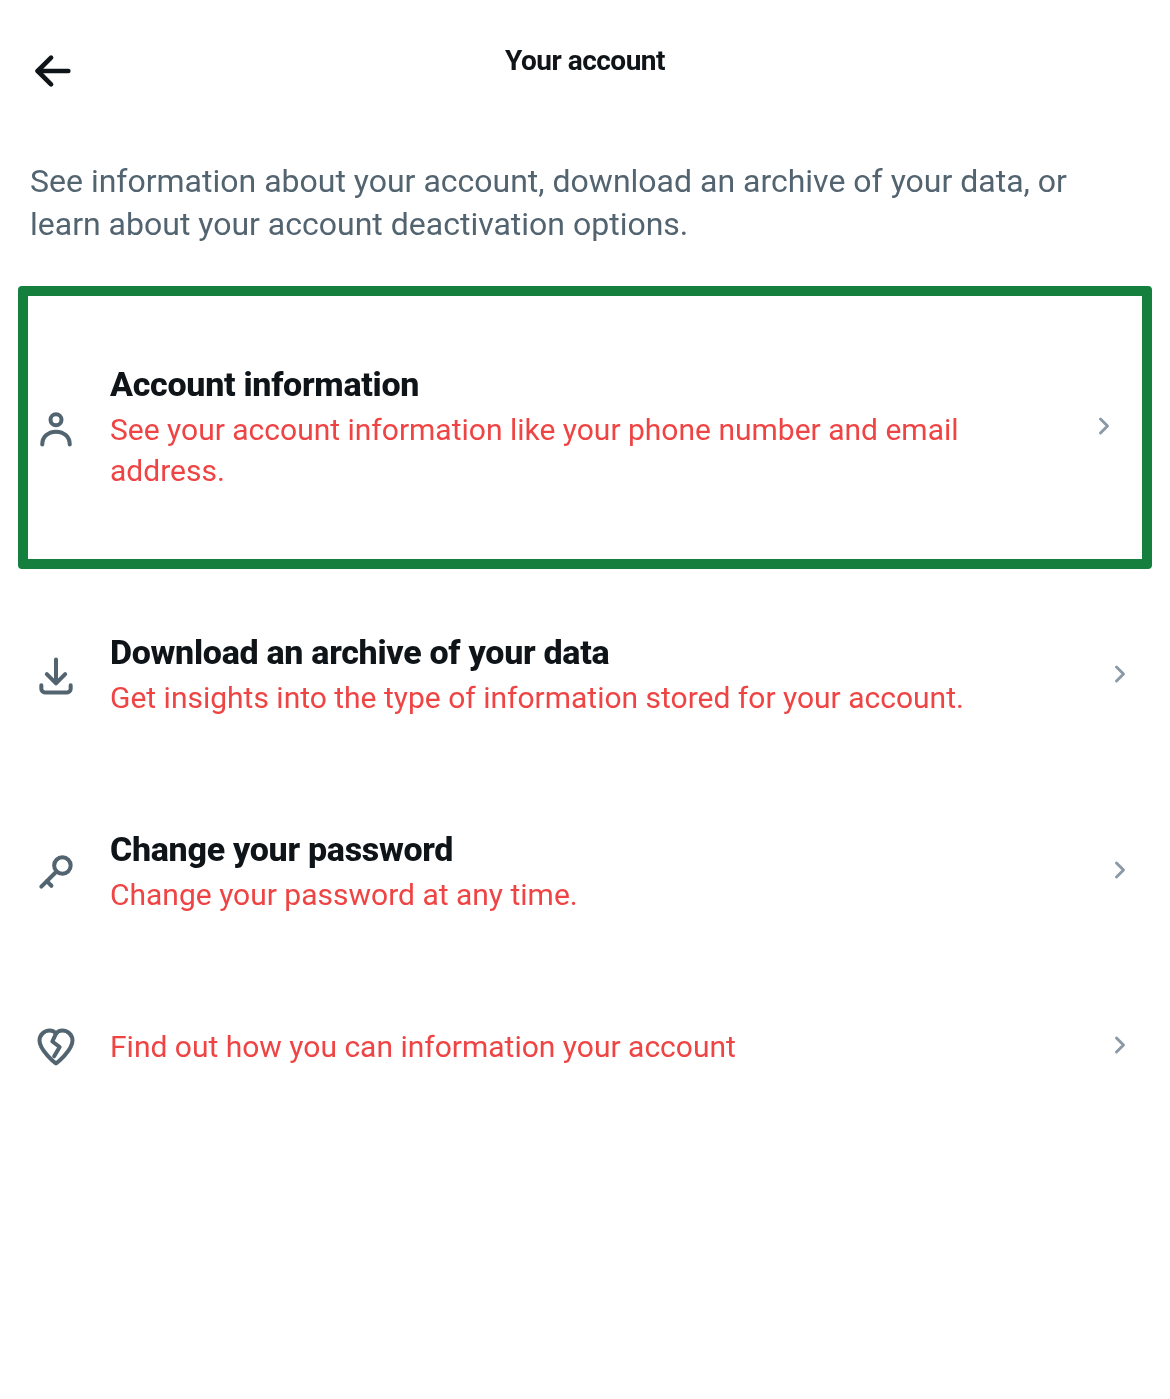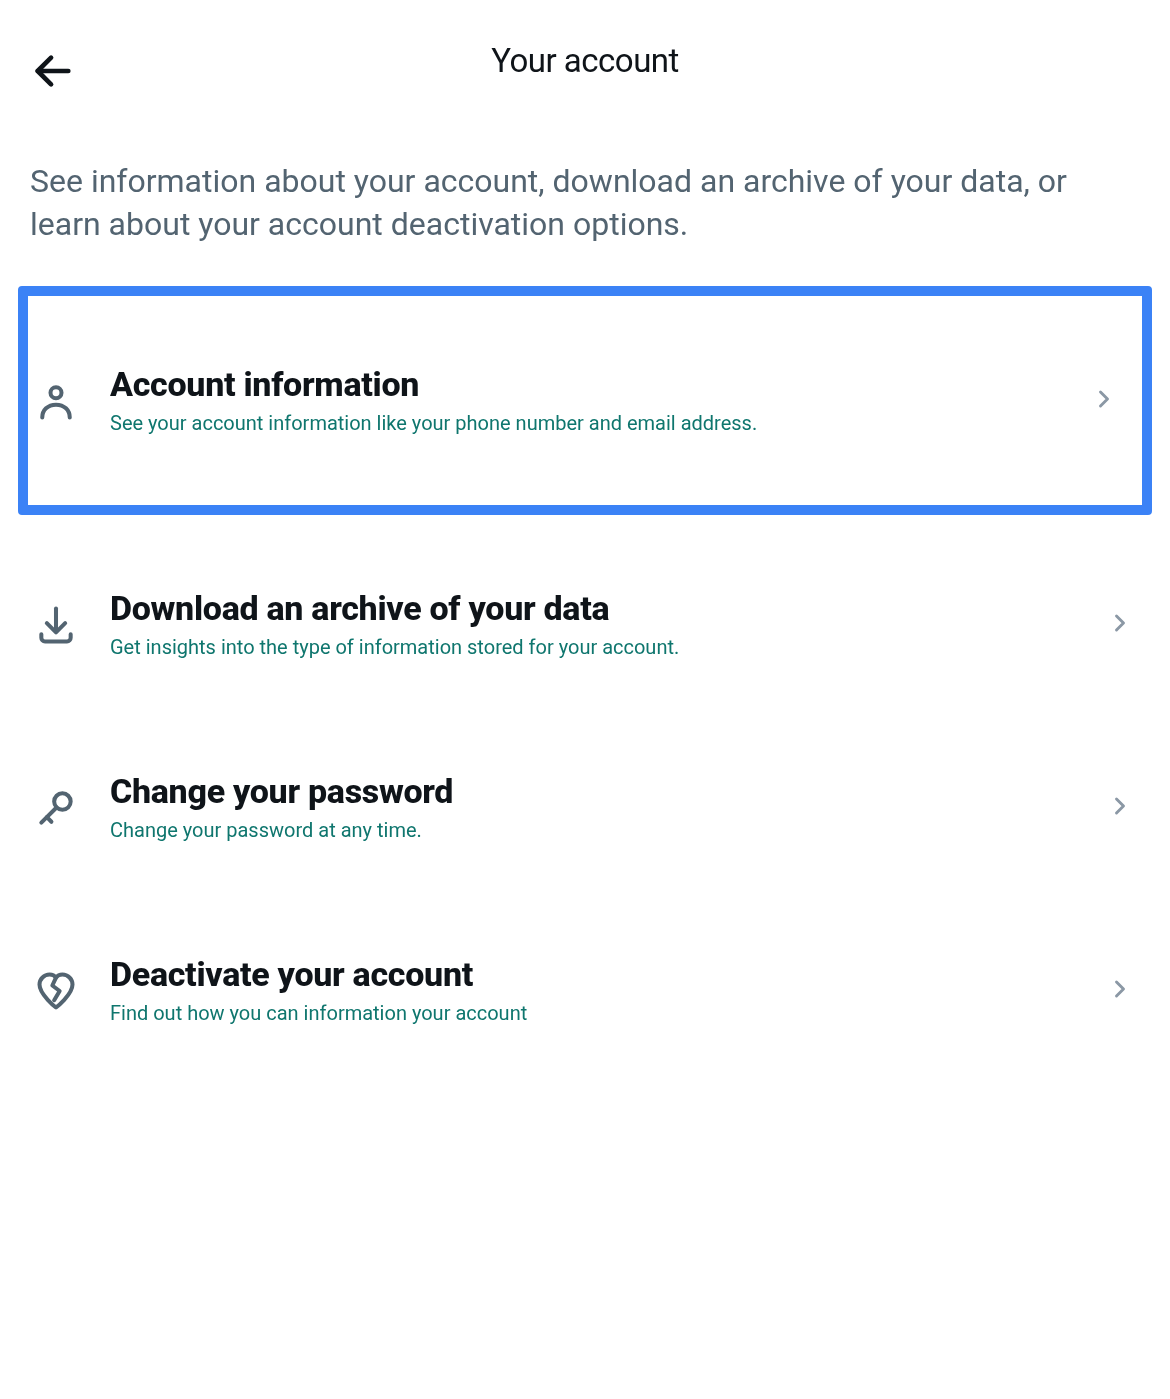--- a/index.html
+++ b/index.html
@@ -23,45 +23,45 @@
     }
     .back-button {
       position: absolute;
       left: 30px;
       top: 48px;
       cursor: pointer;
     }
     .page-title {
       flex: 1;
       text-align: center;
-      font-size: 33px;
-      font-weight: 400;
+      font-size: 28px;
+      font-weight: 700;
       color: #0f1419;
       letter-spacing: -0.5px;
     }
     .description {
       padding: 50px 40px 40px 30px;
       font-size: 32px;
       line-height: 1.35;
       color: #536471;
     }
     .list {
       padding: 0 18px;
     }
     .list-item {
       display: flex;
       align-items: center;
       padding: 55px 18px 55px 14px;
       cursor: pointer;
     }
     .list-item.highlighted {
-      border: 10px solid #3b82f6;
+      border: 10px solid #15803d;
       border-radius: 4px;
       padding: 68px 24px 68px 4px;
-      margin-bottom: 18px;
+      margin-bottom: 8px;
     }
     .item-icon {
       width: 78px;
       display: flex;
       align-items: center;
       justify-content: flex-start;
       flex-shrink: 0;
       color: #536471;
       padding-left: 2px;
     }
@@ -74,23 +74,23 @@
       padding-right: 20px;
     }
     .item-title {
       font-size: 34px;
       font-weight: 800;
       color: #0f1419;
       margin-bottom: 6px;
       letter-spacing: -0.3px;
     }
     .item-subtitle {
-      font-size: 20px;
+      font-size: 30px;
       line-height: 1.35;
-      color: #0f766e;
+      color: #ef4444;
     }
     .chevron {
       flex-shrink: 0;
       color: #8b98a5;
     }
     .chevron svg {
       width: 28px;
       height: 28px;
     }
   </style>
@@ -168,21 +168,20 @@
   </div>
 
   <div class="list-item">
     <div class="item-icon">
       <svg viewBox="0 0 24 24" fill="none" stroke="currentColor" stroke-width="2.2" stroke-linecap="round" stroke-linejoin="round">
         <path d="M12 21 C12 21 3 14 3 8.5 C3 5.5 5.5 3 8.5 3 C10 3 11.3 3.7 12 4.7 C12.7 3.7 14 3 15.5 3 C18.5 3 21 5.5 21 8.5 C21 14 12 21 12 21 Z"></path>
         <polyline points="12 4.7 10 9 14 12 11 17"></polyline>
       </svg>
     </div>
     <div class="item-content">
-      <div class="item-title">Deactivate your account</div>
       <div class="item-subtitle">Find out how you can information your account</div>
     </div>
     <div class="chevron">
       <svg viewBox="0 0 24 24" fill="none" stroke="currentColor" stroke-width="2.5" stroke-linecap="round" stroke-linejoin="round">
         <polyline points="9 18 15 12 9 6"></polyline>
       </svg>
     </div>
   </div>
 
 </div>

